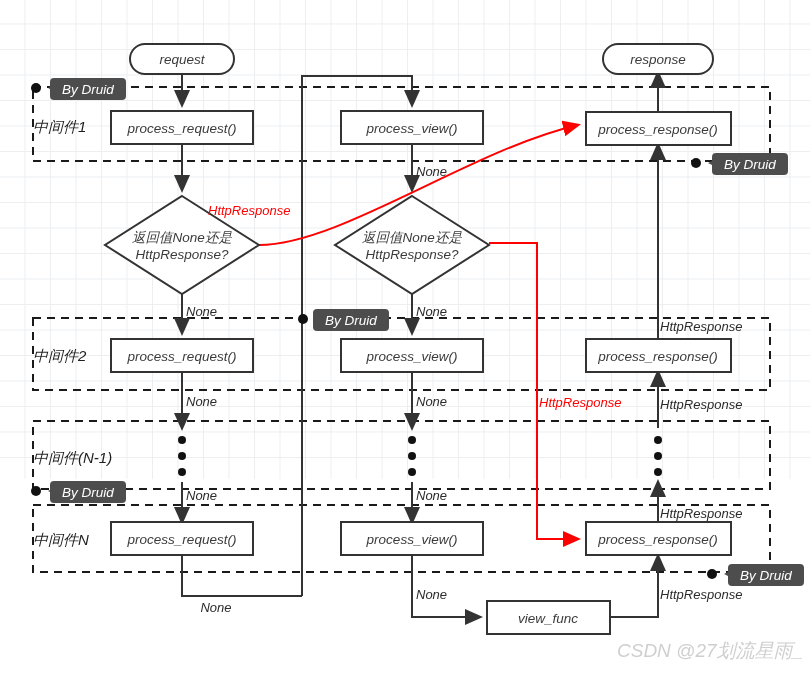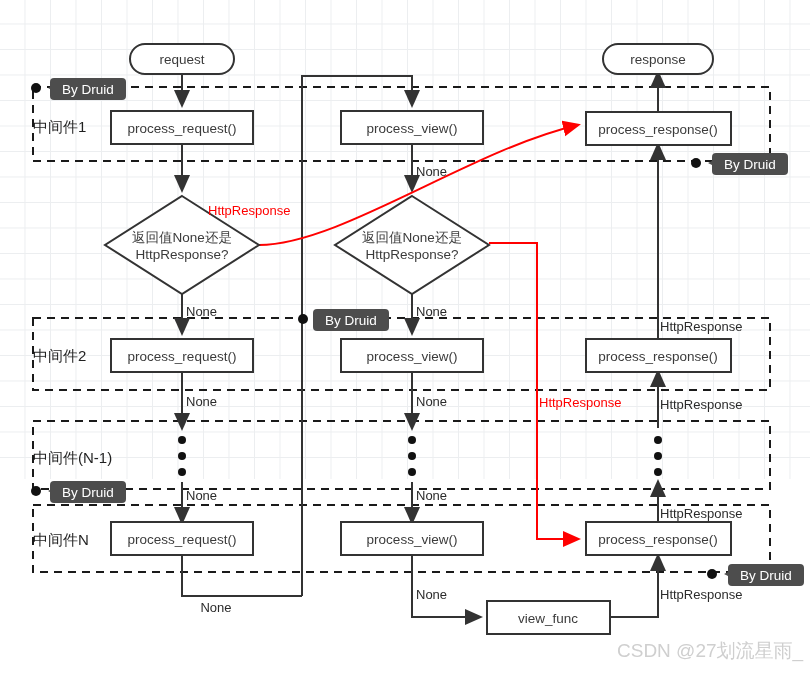--- a/index.html
+++ b/index.html
@@ -11,20 +11,21 @@
   }
   #canvas{
     position:relative;
     width:810px;height:479px;
     background-color:#ffffff;
     background-image:
       linear-gradient(to right, #eceef0 1px, transparent 1px),
       linear-gradient(to bottom, #eceef0 1px, transparent 1px);
     background-size:25.5px 25.5px;
     background-position:-1px -2px;
+    font-style:italic;
   }
   svg{position:absolute;left:0;top:0;width:810px;height:673px;}
   .node-text{
     font-family:"Liberation Sans","DejaVu Sans",sans-serif;
     font-size:13.5px;fill:#3b3b3b;
   }
   .edge-label{
     font-family:"Liberation Sans","DejaVu Sans",sans-serif;
     font-size:13px;fill:#2b2b2b;
   }

